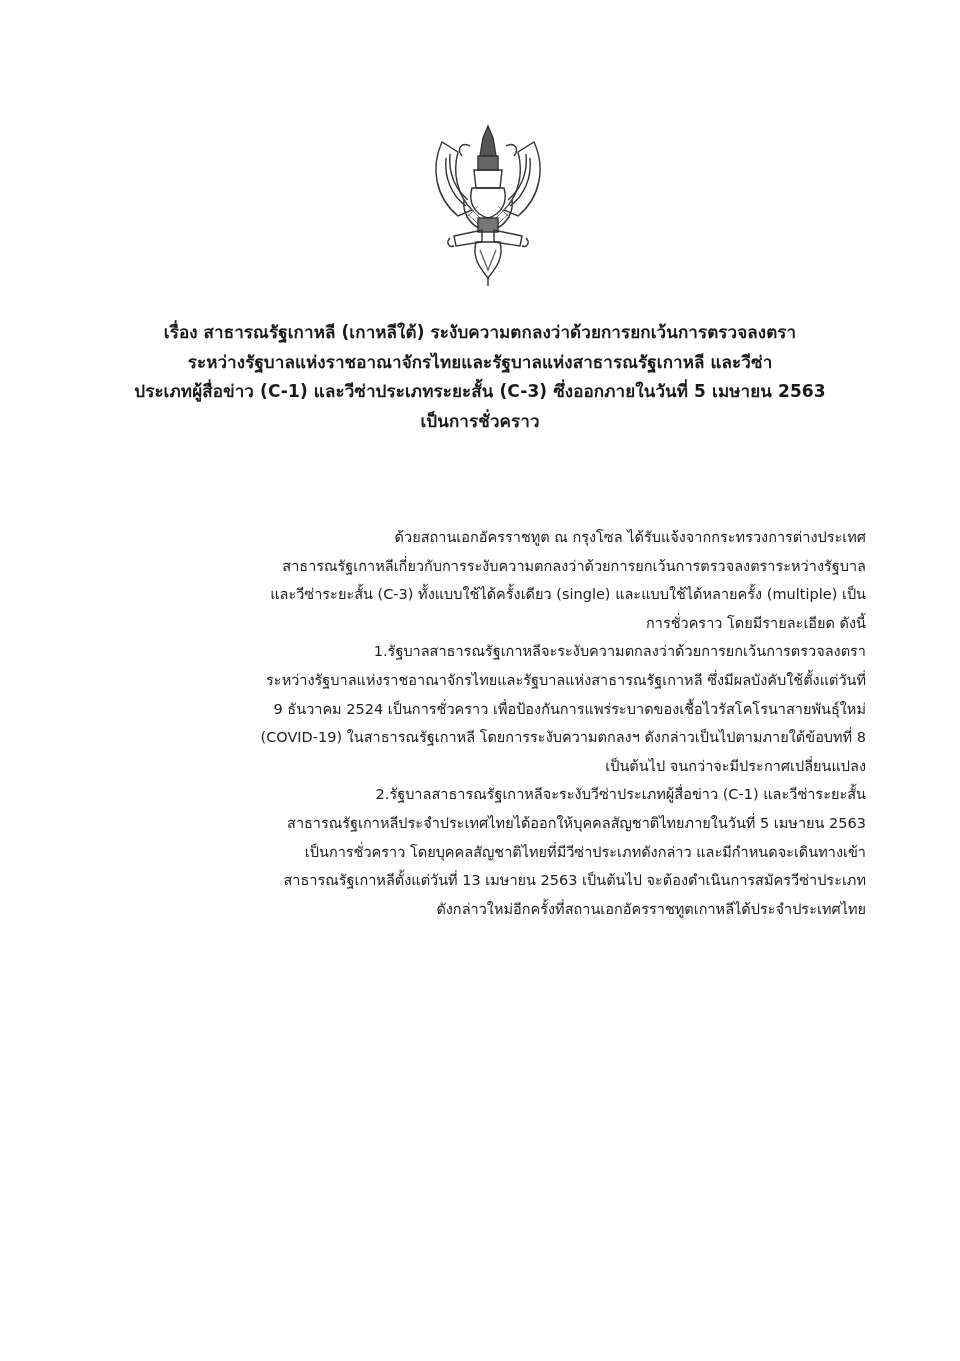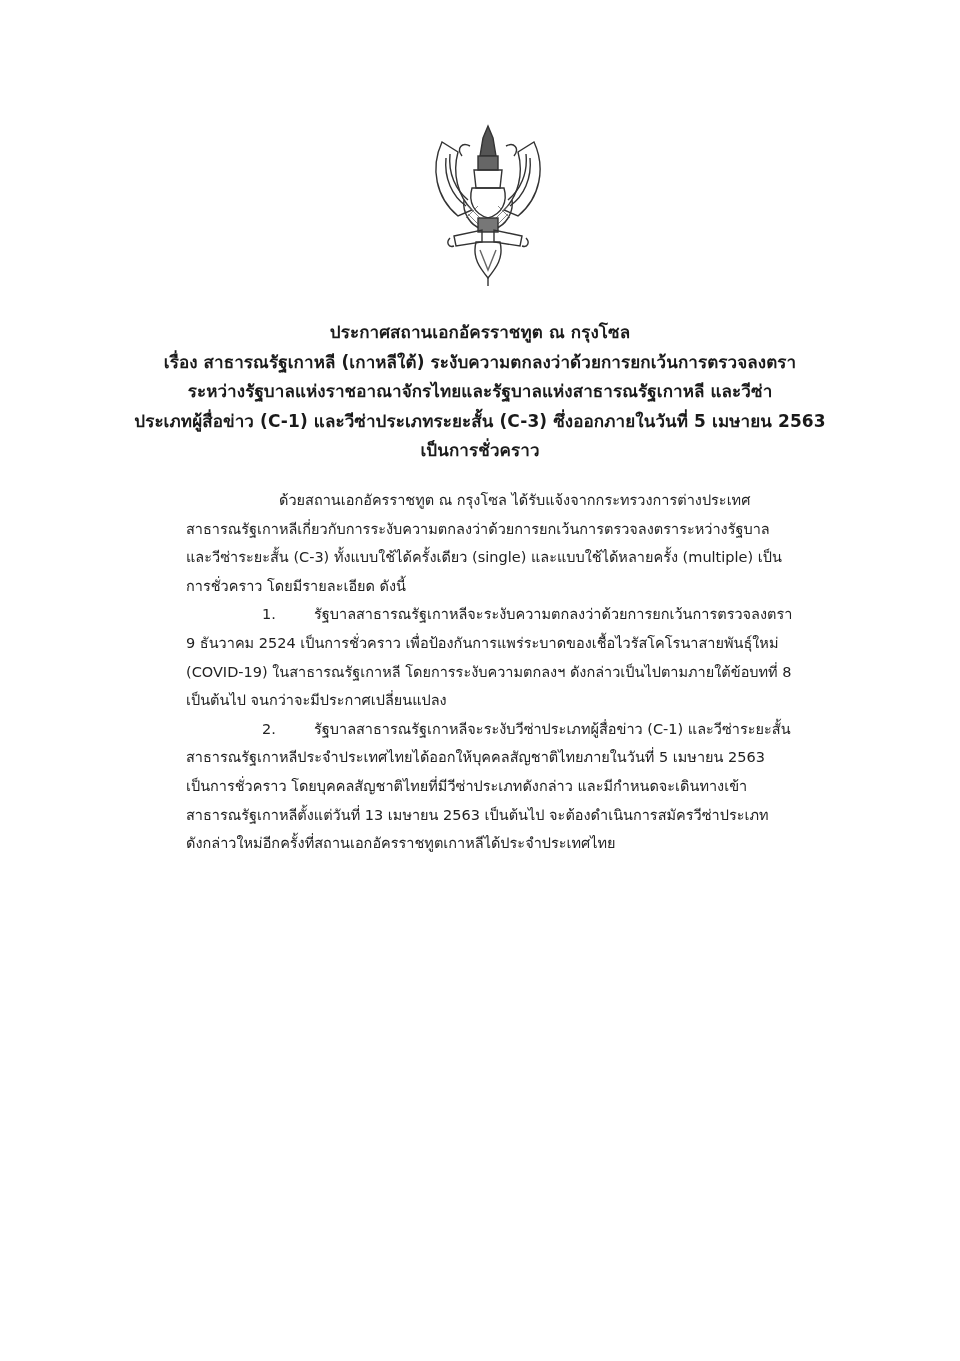--- a/index.html
+++ b/index.html
@@ -1,21 +1,21 @@
 <!DOCTYPE html>
 <html><head>
 <meta charset="utf-8">
 <style>
   html, body { margin: 0; padding: 0; background: #ffffff; }
   body { width: 960px; height: 1361px; position: relative; overflow: hidden;
          font-family: "DejaVu Sans", "Liberation Sans", sans-serif; color: #1a1a1a; }
   .emblem { position: absolute; left: 428px; top: 118px; width: 120px; height: 170px; }
   .title-block { position: absolute; left: 0; top: 318px; width: 960px; text-align: center; }
   .title-line { font-weight: bold; font-size: 17px; line-height: 29.5px; white-space: nowrap; letter-spacing: 0.1px; }
-  .body-block { position: absolute; left: 186px; top: 486px; width: 680px; }
+  .body-block { position: absolute; left: 186px; top: 523px; width: 680px; text-align: right; }
   .line { font-size: 14.5px; line-height: 28.6px; white-space: nowrap; color: #222; }
   .indent1 { padding-left: 93px; }
   .indent-num { padding-left: 76px; }
   .num { display: inline-block; width: 52px; }
 </style>
 </head>
 <body>
 
 <div class="emblem">
   <svg width="120" height="170" viewBox="0 0 120 170" xmlns="http://www.w3.org/2000/svg">
@@ -56,39 +56,39 @@
       <path d="M98 120 C102 124 100 130 94 128"></path>
 
       <path d="M48 124 C44 140 52 150 60 160 C68 150 76 140 72 124 Z"></path>
       <path d="M52 132 L60 152 L68 132" stroke="#666"></path>
       <line x1="60" y1="160" x2="60" y2="168"></line>
     </g>
   </svg>
 </div>
 
 <div class="title-block">
-  <div class="title-line">ประกาศสถานเอกอัครราชทูต ณ กรุงโซล</div>
   <div class="title-line">เรื่อง สาธารณรัฐเกาหลี (เกาหลีใต้) ระงับความตกลงว่าด้วยการยกเว้นการตรวจลงตรา</div>
   <div class="title-line">ระหว่างรัฐบาลแห่งราชอาณาจักรไทยและรัฐบาลแห่งสาธารณรัฐเกาหลี และวีซ่า</div>
   <div class="title-line">ประเภทผู้สื่อข่าว (C-1) และวีซ่าประเภทระยะสั้น (C-3) ซึ่งออกภายในวันที่ 5 เมษายน 2563</div>
   <div class="title-line">เป็นการชั่วคราว</div>
 </div>
 
 <div class="body-block">
   <div>
     <div class="line indent1">ด้วยสถานเอกอัครราชทูต ณ กรุงโซล ได้รับแจ้งจากกระทรวงการต่างประเทศ</div>
     <div class="line">สาธารณรัฐเกาหลีเกี่ยวกับการระงับความตกลงว่าด้วยการยกเว้นการตรวจลงตราระหว่างรัฐบาล</div>
     <div class="line">และวีซ่าระยะสั้น (C-3) ทั้งแบบใช้ได้ครั้งเดียว (single) และแบบใช้ได้หลายครั้ง (multiple) เป็น</div>
     <div class="line">การชั่วคราว โดยมีรายละเอียด ดังนี้</div>
   </div>
 
   <div>
     <div class="line indent-num">
       <span class="num">1.</span><span>รัฐบาลสาธารณรัฐเกาหลีจะระงับความตกลงว่าด้วยการยกเว้นการตรวจลงตรา</span>
     </div>
+    <div class="line">ระหว่างรัฐบาลแห่งราชอาณาจักรไทยและรัฐบาลแห่งสาธารณรัฐเกาหลี ซึ่งมีผลบังคับใช้ตั้งแต่วันที่</div>
     <div class="line">9 ธันวาคม 2524 เป็นการชั่วคราว เพื่อป้องกันการแพร่ระบาดของเชื้อไวรัสโคโรนาสายพันธุ์ใหม่</div>
     <div class="line">(COVID-19) ในสาธารณรัฐเกาหลี โดยการระงับความตกลงฯ ดังกล่าวเป็นไปตามภายใต้ข้อบทที่ 8</div>
     <div class="line">เป็นต้นไป จนกว่าจะมีประกาศเปลี่ยนแปลง</div>
   </div>
 
   <div>
     <div class="line indent-num">
       <span class="num">2.</span><span>รัฐบาลสาธารณรัฐเกาหลีจะระงับวีซ่าประเภทผู้สื่อข่าว (C-1) และวีซ่าระยะสั้น</span>
     </div>
     <div class="line">สาธารณรัฐเกาหลีประจำประเทศไทยได้ออกให้บุคคลสัญชาติไทยภายในวันที่ 5 เมษายน 2563</div>

